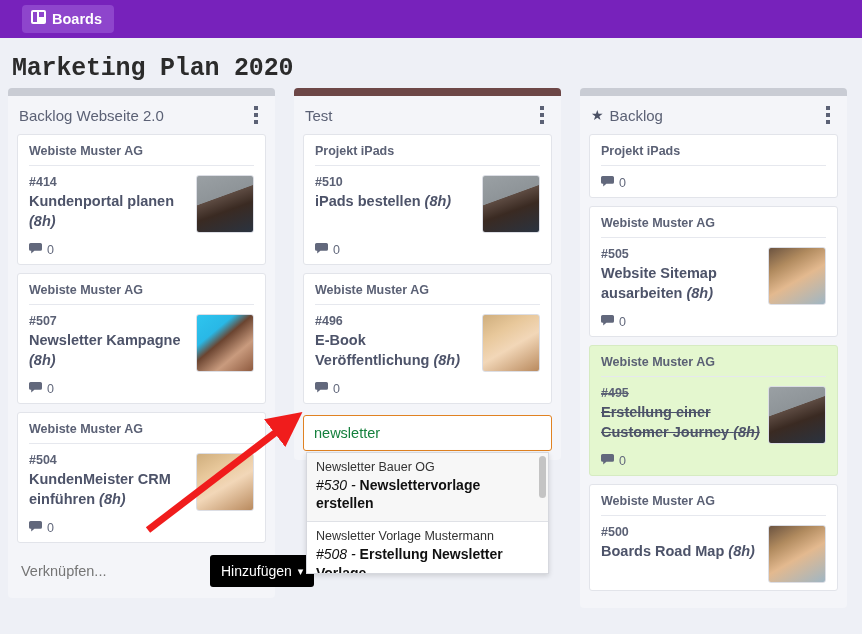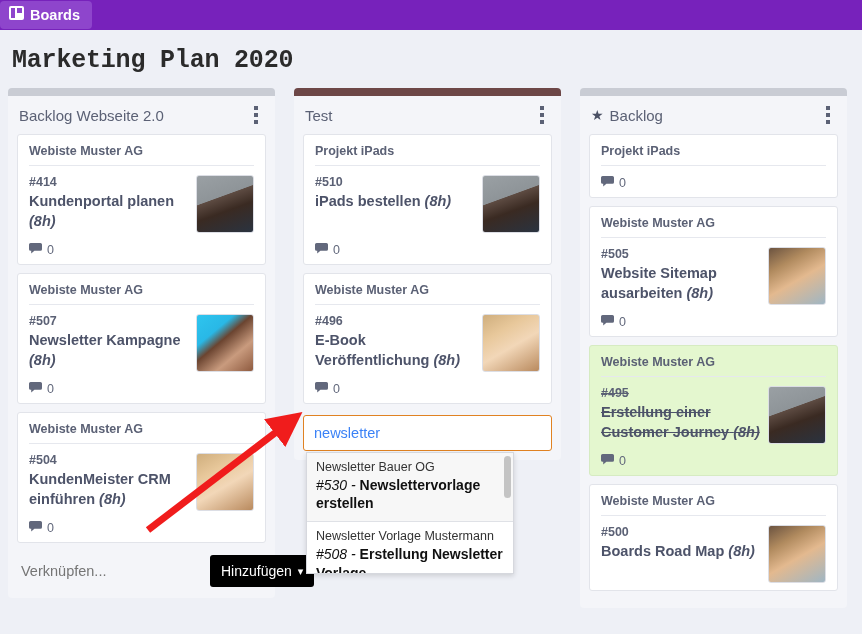--- a/index.html
+++ b/index.html
@@ -6,22 +6,22 @@
   html, body {
     width: 862px; height: 634px;
     background: #eef0f6;
     font-family: "Liberation Sans", "DejaVu Sans", sans-serif;
     overflow: hidden;
   }
   body { position: relative; }
 
   
   .topbar {
-    height: 30px; background: #7722bb;
-    display: flex; align-items: center; padding-left: 0;
+    height: 38px; background: #7722bb;
+    display: flex; align-items: center; padding-left: 22px;
   }
   .boards-btn {
     display: flex; align-items: center; gap: 6px;
     background: #8e45cc; border-radius: 4px;
     padding: 5px 12px 6px 9px;
     color: #ffffff; font-size: 14.5px; font-weight: 600;
     cursor: pointer;
   }
   .boards-icon { display: block; }
 
@@ -106,25 +106,25 @@
     padding: 8px 11px; cursor: pointer;
     display: flex; align-items: center; gap: 6px;
   }
   .chev { font-size: 11px; }
 
   
   .search-wrap { position: relative; padding-top: 3px; }
   .search-input {
     width: 100%; border: 1px solid #e08222; border-radius: 3px;
     background: #fff; outline: none;
-    font-family: inherit; font-size: 14.5px; color: #3b82f6;
+    font-family: inherit; font-size: 14.5px; color: #15803d;
     padding: 9px 10px;
   }
   .suggest {
-    position: absolute; left: 3px; top: 40px; width: 208px;
+    position: absolute; left: 3px; top: 40px; width: 243px;
     background: #fff; border: 1px solid #d6d8de;
     box-shadow: 0 2px 5px rgba(0,0,0,.14);
     max-height: 122px; overflow: hidden;
   }
   .suggest-item {
     padding: 7px 9px 9px 9px; border-bottom: 1px solid #dfe1e6;
     cursor: pointer;
   }
   .suggest-item:first-child { background: #f7f7f7; }
   .sug-sub { font-size: 12.5px; color: #333; margin-bottom: 2px; }

